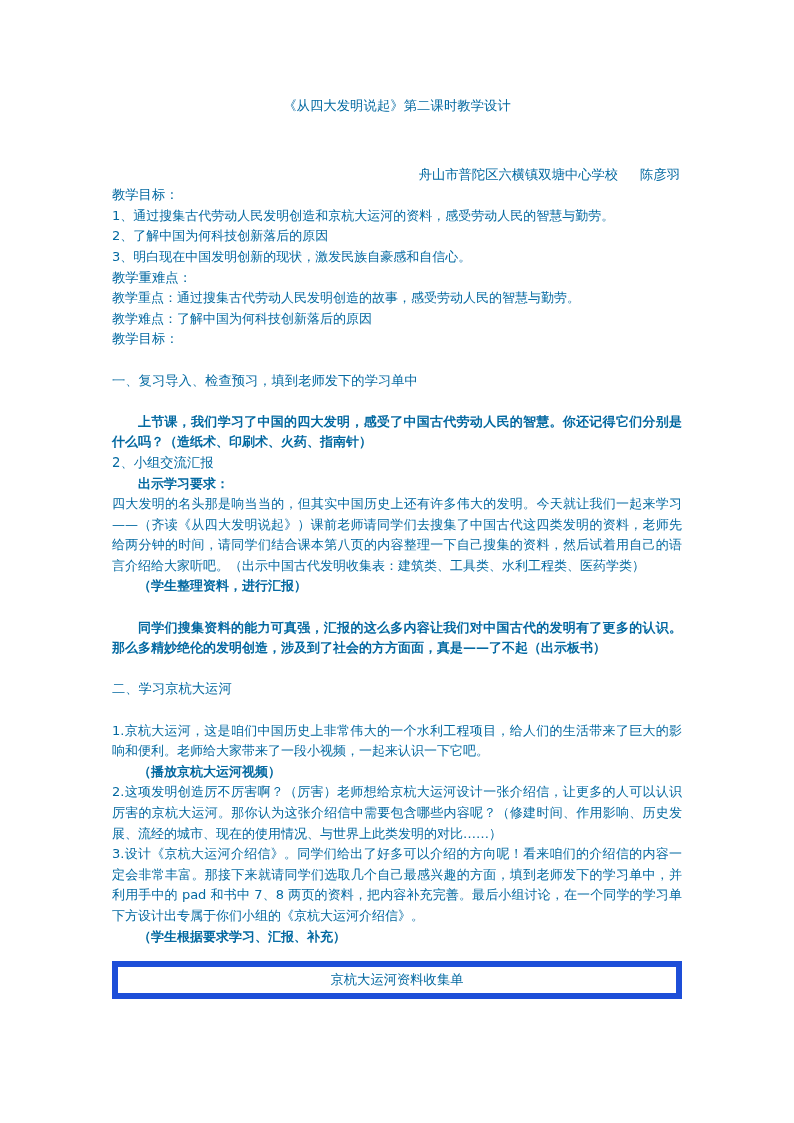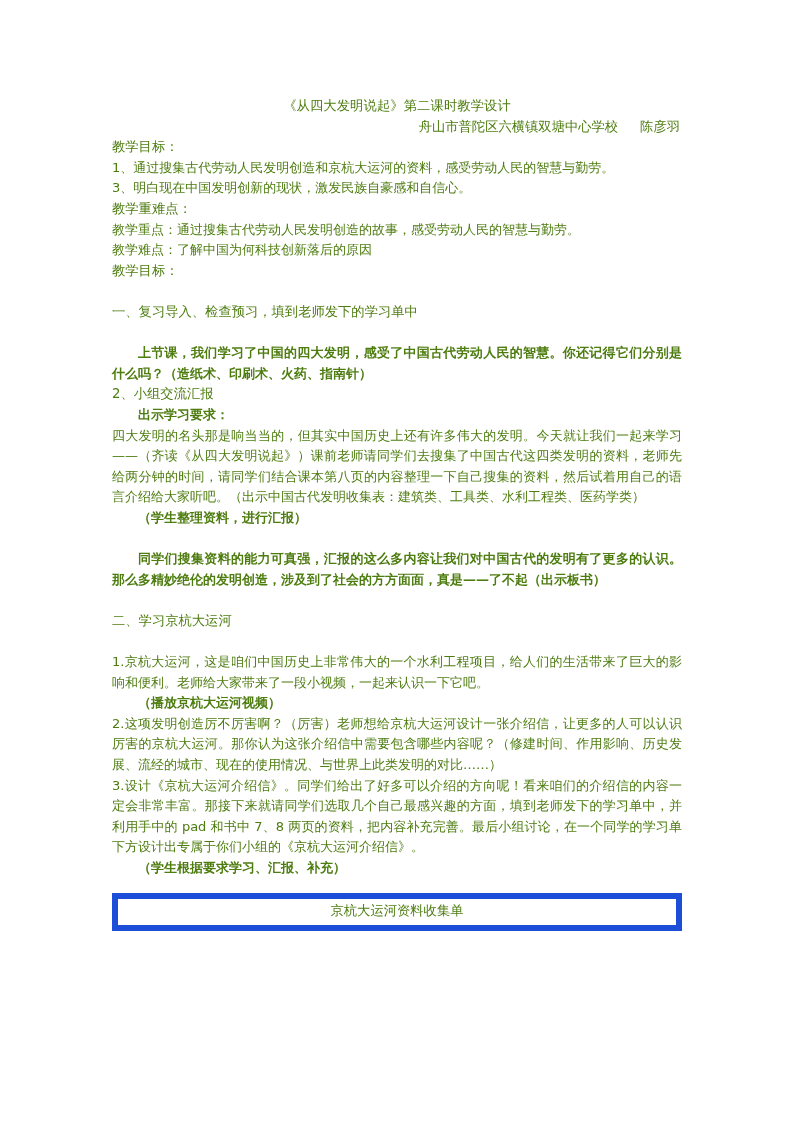--- a/index.html
+++ b/index.html
@@ -19,35 +19,36 @@
     overflow: hidden;
     box-sizing: border-box;
   }
   .content {
     position: absolute;
     left: 112px;
     top: 96px;
     width: 570px;
     font-size: 13.3px;
     line-height: 20.6px;
-    color: #4d7c0f;
+    color: #0369a1;
     text-align: justify;
     text-justify: inter-ideograph;
   }
   .doc-title {
     text-align: center;
     font-size: 13.3px;
     line-height: 20.6px;
     letter-spacing: 0.1px;
   }
   .byline {
     text-align: right;
     font-size: 13.3px;
     line-height: 20.6px;
     padding-right: 2px;
+    margin-top: 48px;
   }
   .byline .gap {
     display: inline-block;
     width: 22px;
   }
   .line {
     font-size: 13.3px;
     line-height: 20.6px;
     white-space: pre-wrap;
   }
@@ -87,20 +88,21 @@
 
 <div class="page">
   <div class="content">
 
     <div class="doc-title">《从四大发明说起》第二课时教学设计</div>
 
     <div class="byline"><span>舟山市普陀区六横镇双塘中心学校</span><span class="gap"></span><span>陈彦羽</span></div>
 
     <div class="line">教学目标：</div>
     <div class="para">1、通过搜集古代劳动人民发明创造和京杭大运河的资料，感受劳动人民的智慧与勤劳。</div>
+    <div class="para">2、了解中国为何科技创新落后的原因</div>
     <div class="para">3、明白现在中国发明创新的现状，激发民族自豪感和自信心。</div>
 
     <div class="line">教学重难点：</div>
     <div class="para">教学重点：通过搜集古代劳动人民发明创造的故事，感受劳动人民的智慧与勤劳。</div>
     <div class="para">教学难点：了解中国为何科技创新落后的原因</div>
 
     <div class="line">教学目标：</div>
 
     <div class="blank">&nbsp;</div>
 

